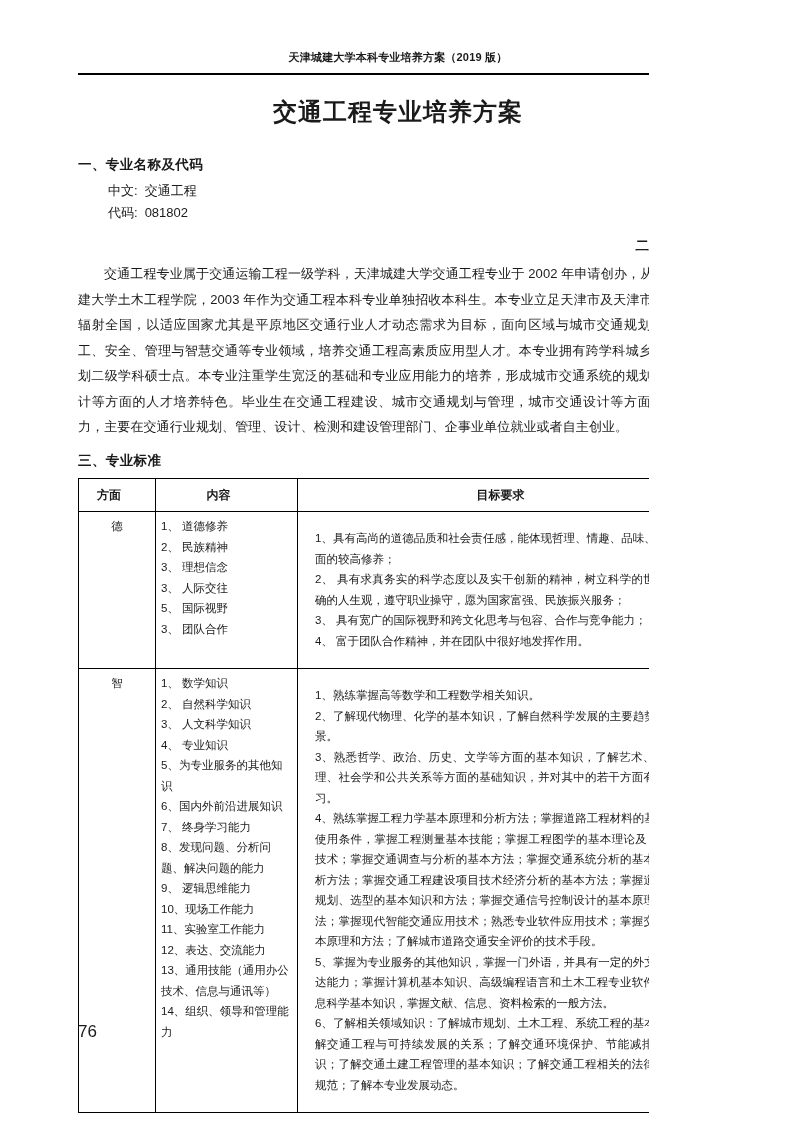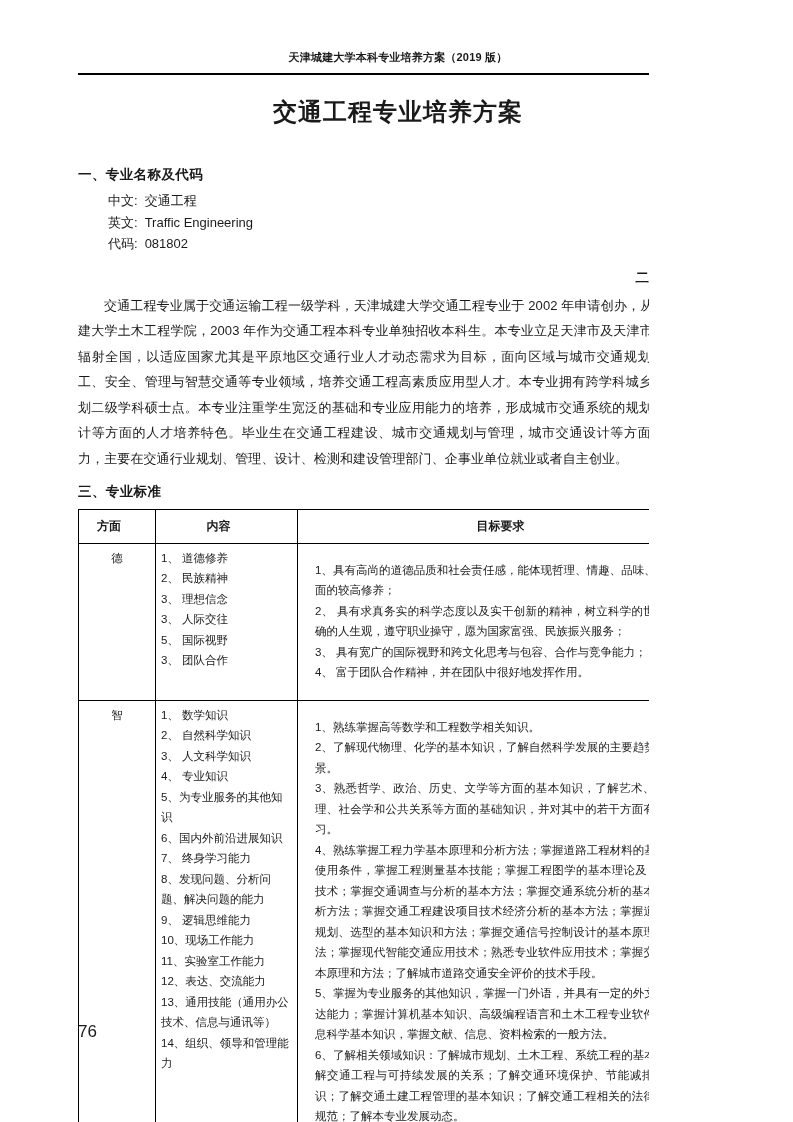--- a/index.html
+++ b/index.html
@@ -63,21 +63,21 @@
   .content {
     position: absolute;
     left: 78px;
     top: 152px;
     width: 641px;
   }
 
   h2.section-heading {
     font-size: 13.5px;
     font-weight: bold;
-    margin: 14px 0 6px 0;
+    margin: 4px 0 6px 0;
     letter-spacing: 0.4px;
   }
   .section-heading.sec2 { margin-top: 14px; text-align: right; }
   .section-heading.sec3 { margin-top: 12px; }
 
   .name-list {
     margin: 0 0 0 30px;
     padding: 0;
     list-style: none;
   }
@@ -170,23 +170,20 @@
 
   <div class="doc-title">交通工程专业培养方案</div>
 
   <div class="content">
 
     <h2 class="section-heading sec1">一、专业名称及代码</h2>
 
     <ul class="name-list">
       <li>
         <span class="lbl">中文:</span><span>交通工程</span>
-      </li>
-      <li>
-        <span class="lbl">英文:</span><span>Traffic Engineering</span>
       </li>
       <li>
         <span class="lbl">代码:</span><span>081802</span>
       </li>
     </ul>
 
     <h2 class="section-heading sec2">二、专业简介</h2>
 
     <p class="intro">交通工程专业属于交通运输工程一级学科，天津城建大学交通工程专业于 2002 年申请创办，从属于天津城建大学土木工程学院，2003 年作为交通工程本科专业单独招收本科生。本专业立足天津市及天津市滨海新区、辐射全国，以适应国家尤其是平原地区交通行业人才动态需求为目标，面向区域与城市交通规划、设计、施工、安全、管理与智慧交通等专业领域，培养交通工程高素质应用型人才。本专业拥有跨学科城乡道路交通规划二级学科硕士点。本专业注重学生宽泛的基础和专业应用能力的培养，形成城市交通系统的规划、管理、设计等方面的人才培养特色。毕业生在交通工程建设、城市交通规划与管理，城市交通设计等方面具有较强能力，主要在交通行业规划、管理、设计、检测和建设管理部门、企事业单位就业或者自主创业。</p>
 

